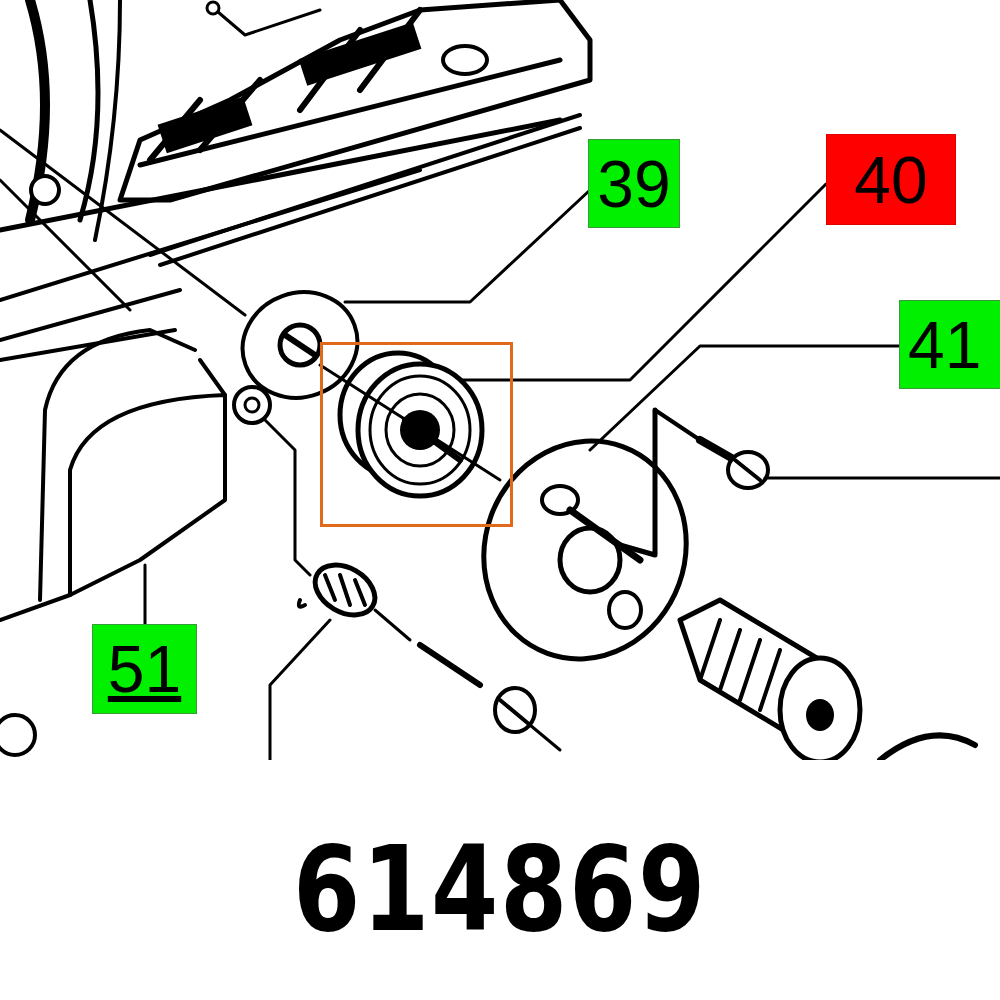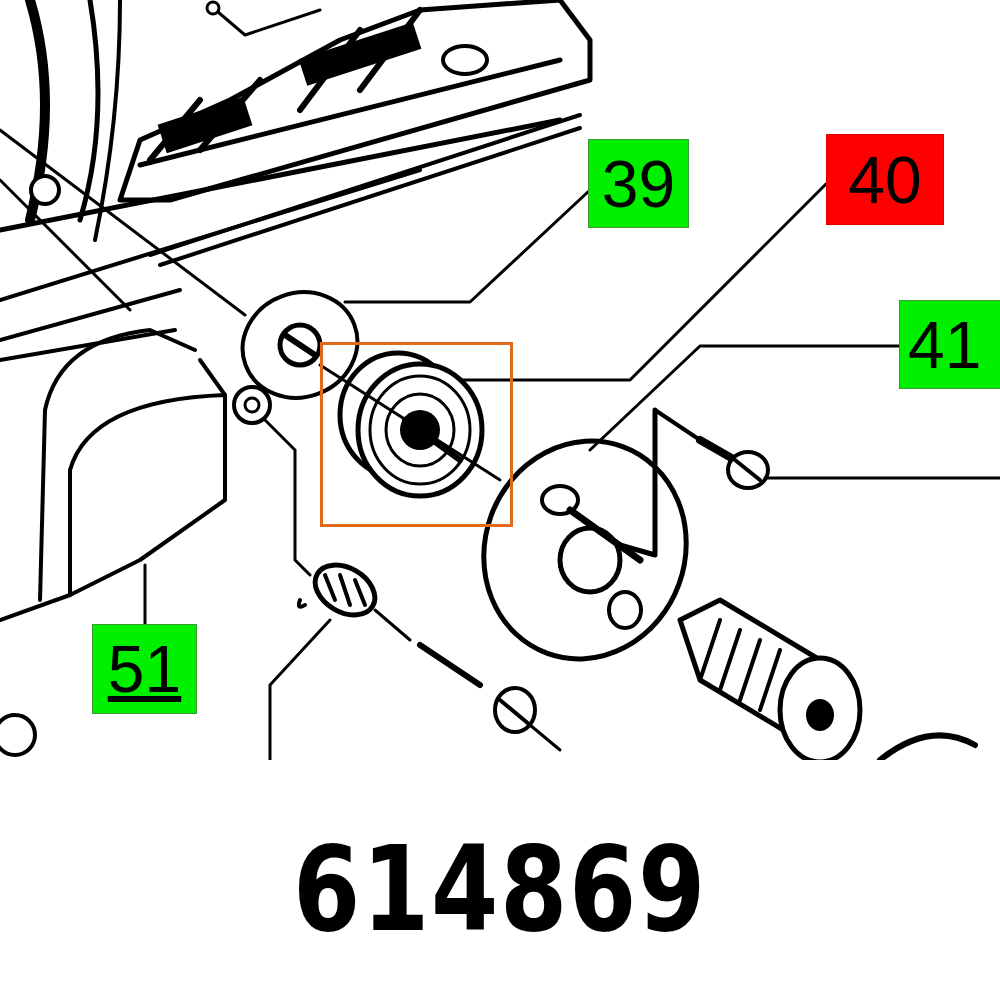--- a/index.html
+++ b/index.html
@@ -110,18 +110,18 @@
     <path class="ln" stroke-width="3" d="M826,184 L630,380 L460,380"></path>
     <path class="ln" stroke-width="3" d="M899,346 L700,346 L590,450"></path>
     <path class="ln" stroke-width="3" d="M765,478 L1000,478"></path>
     <path class="ln" stroke-width="3" d="M145,565 L145,625"></path>
     <path class="ln" stroke-width="3" d="M330,620 L270,685 L270,760"></path>
   </g>
 </svg>
 
 <div class="highlight" style="left:320px;top:342px;width:193px;height:185px;"></div>
 
-<div class="label green" style="left:588px;top:139px;width:101px;height:89px;text-align:center;">39</div>
-<div class="label red" style="left:826px;top:134px;width:118px;height:91px;">40</div>
+<div class="label green" style="left:588px;top:139px;width:92px;height:89px;text-align:center;">39</div>
+<div class="label red" style="left:826px;top:134px;width:130px;height:91px;">40</div>
 <div class="label green" style="left:899px;top:300px;width:110px;height:89px;justify-content:flex-start;padding-left:8px;">41</div>
 <div class="label green" style="left:92px;top:624px;width:105px;height:90px;text-decoration:underline;">51</div>
 
 <div class="part-number">614869</div>
 
 </body></html>

